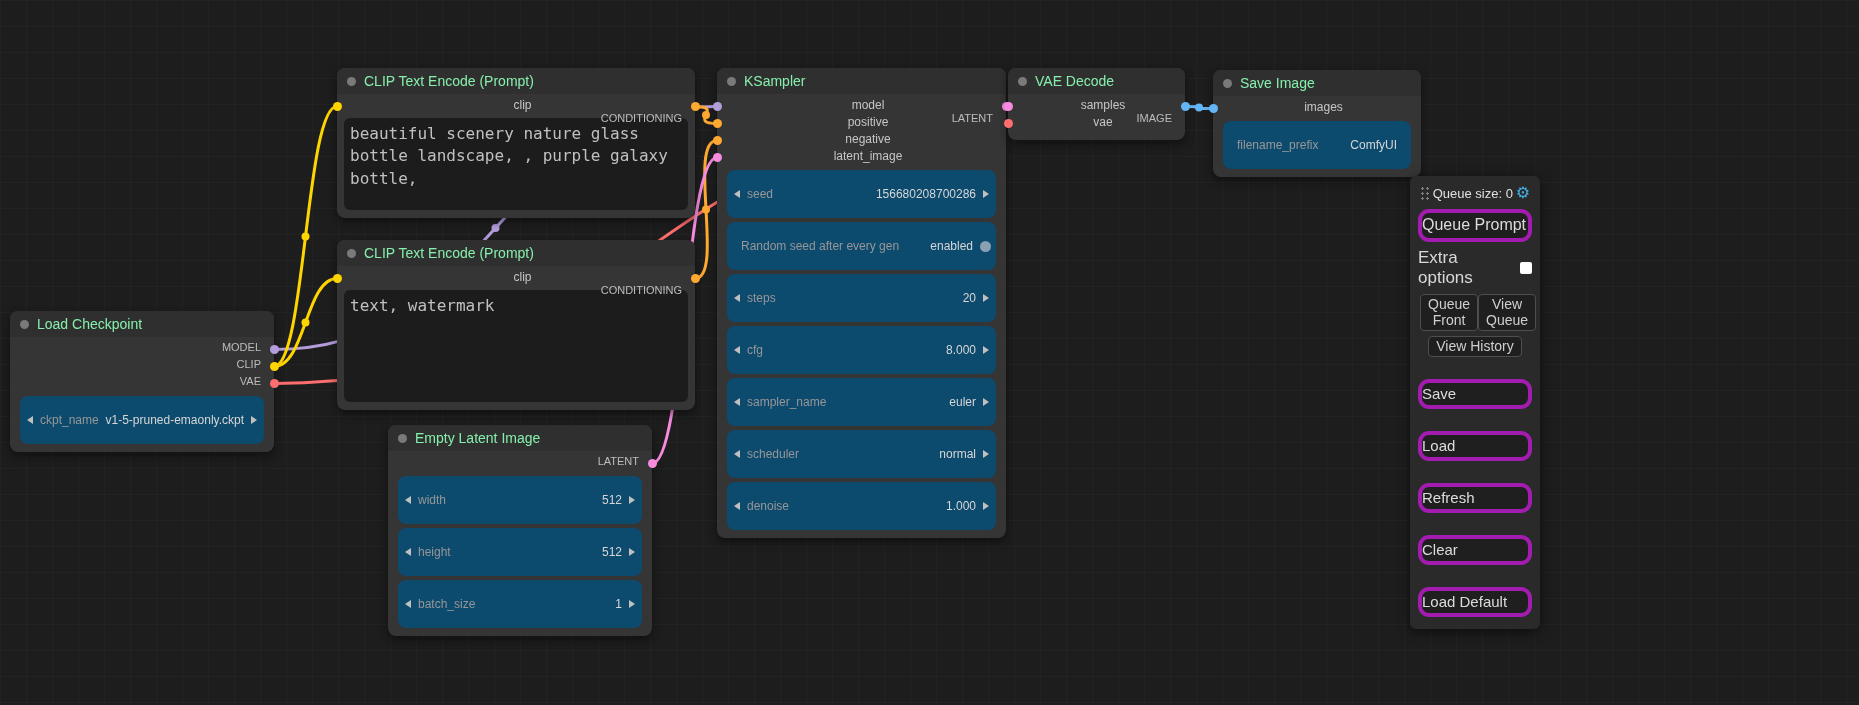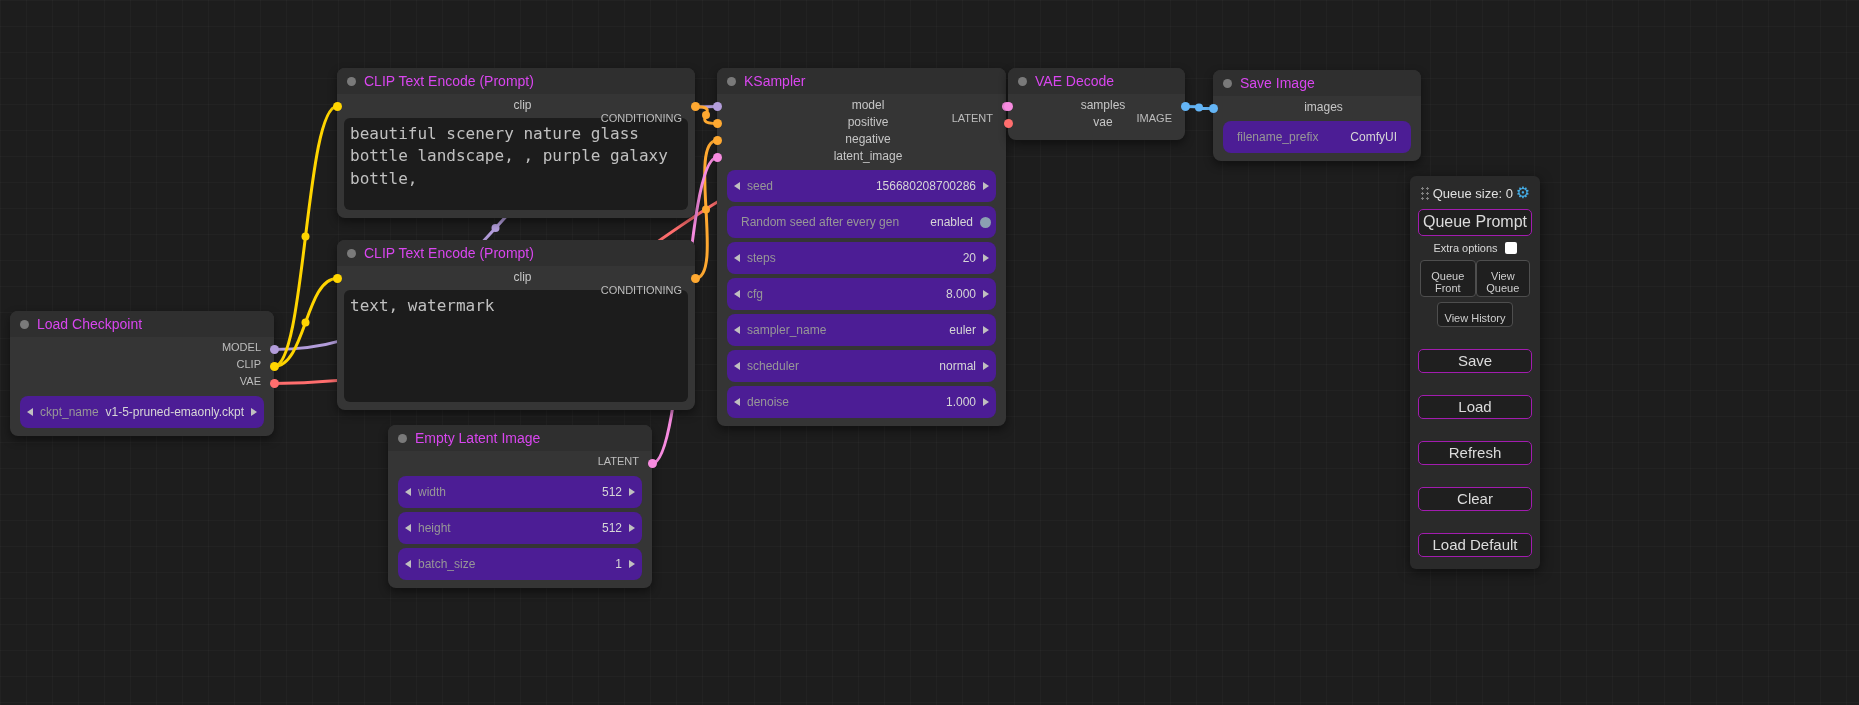--- a/index.html
+++ b/index.html
@@ -9,56 +9,56 @@
     background:
       linear-gradient(rgba(255,255,255,0.022) 1px, transparent 1px) 0 0 / 26px 26px,
       linear-gradient(90deg, rgba(255,255,255,0.022) 1px, transparent 1px) 0 0 / 26px 26px,
       #1d1d1d;
   }
   #links-svg{position:absolute;left:0;top:0;z-index:0;pointer-events:none;}
 
   .node{position:absolute;background:#353535;border-radius:8px;box-shadow:0 4px 10px rgba(0,0,0,.45);z-index:1;}
   .ntitle{height:26px;display:flex;align-items:center;background:#2f2f2f;border-radius:8px 8px 0 0;padding:0 10px;}
   .tdot{width:9px;height:9px;border-radius:50%;background:#7a7a7a;margin-right:8px;flex:none;}
-  .ttext{color:#d946ef;font-size:14px;white-space:nowrap;}
+  .ttext{color:#86efac;font-size:14px;white-space:nowrap;}
   .nbody{padding:4px 0 8px;}
 
   .prow{position:relative;height:17px;display:flex;align-items:center;flex-direction:column;}
   .pin-label{margin-left:13px;color:#c6c6c6;font-size:12px;}
   .pout-label{margin-left:auto;margin-right:13px;color:#bdbdbd;font-size:11px;}
   .pdot{position:absolute;width:9px;height:9px;border-radius:50%;top:4px;background:#888;}
   .pdot.in{left:-4.5px;}
   .pdot.out{right:-4.5px;}
 
-  .widget{height:16px;background:#4c1d95;border-radius:8px;margin:4px 10px 0;display:flex;align-items:center;padding:8px 7px;font-size:12px;}
+  .widget{height:16px;background:#0c4a6e;border-radius:8px;margin:4px 10px 0;display:flex;align-items:center;padding:16px 7px;font-size:12px;}
   .wlabel{color:#979797;margin-left:7px;white-space:nowrap;}
   .wvalue{color:#d6d6d6;margin-left:auto;margin-right:7px;white-space:nowrap;}
   .arr{width:0;height:0;display:inline-block;flex:none;}
   .arr-l{border-top:4px solid transparent;border-bottom:4px solid transparent;border-right:6px solid #c0c0c0;}
   .arr-r{border-top:4px solid transparent;border-bottom:4px solid transparent;border-left:6px solid #c0c0c0;}
   .toggle-ind{width:11px;height:11px;border-radius:50%;background:#8ba0b2;flex:none;margin-right:-2px;}
 
   .textarea{background:#1c1c1c;border-radius:6px;margin:3px 7px 0;padding:5px 6px;
     font-family:"DejaVu Sans Mono",monospace;font-size:16px;color:#c0c0c0;line-height:1.4;
     white-space:pre-wrap;overflow:hidden;box-sizing:border-box;}
 
   #queue-panel{position:absolute;left:1410px;top:176px;width:130px;background:#2a2a2a;border-radius:6px;
     box-shadow:0 3px 12px rgba(0,0,0,.55);padding:7px 8px 12px;z-index:2;box-sizing:border-box;color:#ddd;}
   .qheader{display:flex;align-items:center;margin:2px 2px 8px;}
   .drag-dots{width:10px;height:15px;background-image:radial-gradient(#808080 1.1px, transparent 1.4px);background-size:5px 5px;flex:none;}
   .qsize{flex:1;text-align:center;font-size:13px;color:#e0e0e0;}
   .gear{color:#45aee8;font-size:16px;flex:none;line-height:1;}
-  .btn{display:block;width:100%;background:#1f1f1f;border:1px solid #a21caf;border-radius:5px;color:#dcdcdc;
-    text-align:center;font-family:inherit;box-sizing:border-box;cursor:pointer;}
+  .btn{display:block;width:100%;background:#1f1f1f;border:4px solid #a21caf;border-radius:11px;color:#dcdcdc;
+    text-align:left;font-family:inherit;box-sizing:border-box;cursor:pointer;}
   .btn-qp{font-size:16px;padding:3px 0 4px;margin-bottom:6px;}
   .btn-big{font-size:15px;padding:2px 0 3px;margin-top:22px;}
-  .extra{display:flex;align-items:flex-end;justify-content:center;gap:7px;font-size:11px;margin:2px 0 6px;color:#d8d8d8;}
+  .extra{display:flex;align-items:center;justify-content:center;gap:7px;font-size:17px;margin:2px 0 6px;color:#d8d8d8;}
   .cbox{width:12px;height:12px;background:#ffffff;border-radius:2px;display:inline-block;}
   .small-row{display:flex;justify-content:space-between;margin:0 2px 5px;}
-  .btn-sm{font-size:11px;padding:9px 7px 2px;background:#1f1f1f;border:1px solid #4e4e4e;border-radius:4px;
+  .btn-sm{font-size:14px;padding:1px 7px 2px;background:#1f1f1f;border:1px solid #4e4e4e;border-radius:4px;
     color:#cfcfcf;font-family:inherit;cursor:pointer;}
   .vh-wrap{text-align:center;margin-bottom:8px;}
 </style>
 </head>
 <body>
 
 <div id="canvas">
   <svg id="links-svg" width="1859" height="705">
       <path d="M 274 349.5 C 495.5 349.5, 495.5 106.5, 717 106.5" stroke="#B39DDB" stroke-width="3" fill="none" stroke-linecap="round"></path>
       <circle cx="495.4999694824219" cy="228.00001525878906" r="4" fill="#B39DDB"></circle>

